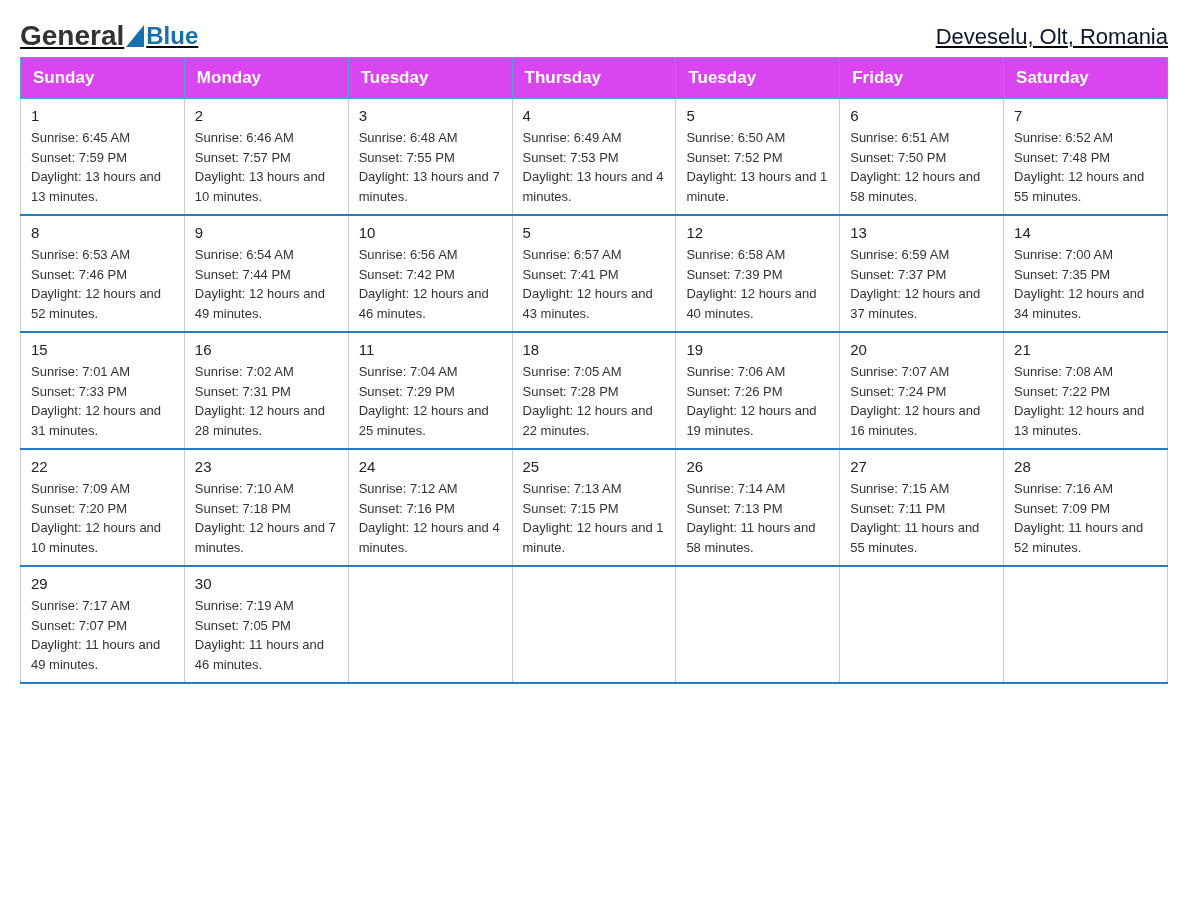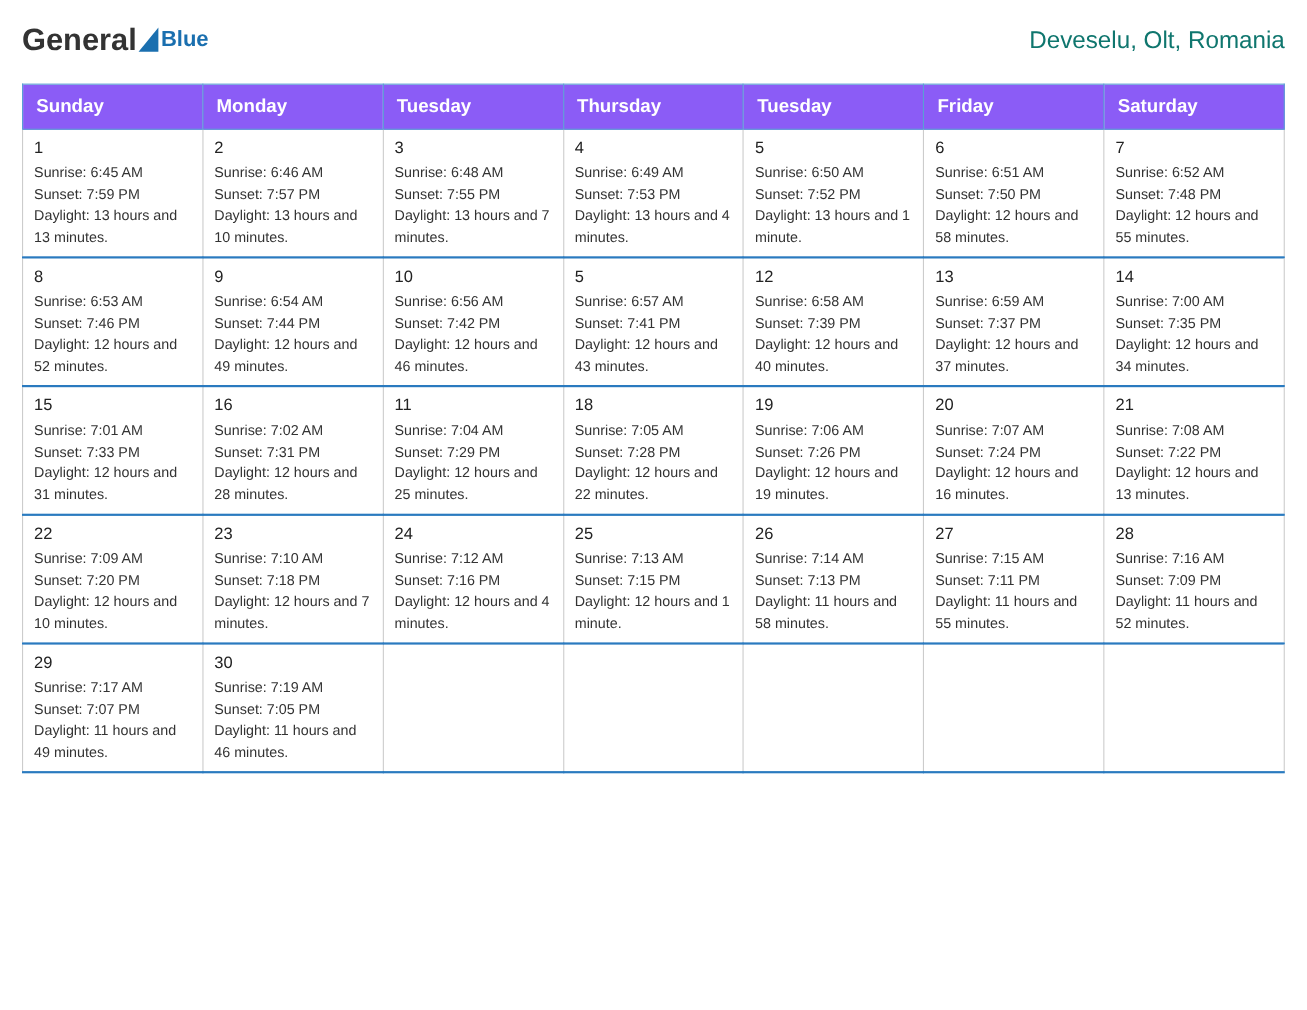--- a/index.html
+++ b/index.html
@@ -7,21 +7,22 @@
       font-family: Arial, sans-serif;
       background: #fff;
       padding: 20px;
       width: 1188px;
       min-height: 918px;
     }
     .header {
       display: flex;
       justify-content: space-between;
       align-items: flex-start;
-      margin-bottom: 24px;
+      margin-bottom: 5px;
+      text-decoration: underline;
     }
     .logo {
       display: flex;
       flex-direction: column;
       align-items: flex-start;
     }
     .logo-text {
       display: flex;
       align-items: center;
       font-size: 28px;
@@ -31,41 +32,41 @@
     .logo-general { color: #333; }
     .logo-triangle {
       width: 0;
       height: 0;
       border-left: 18px solid transparent;
       border-bottom: 22px solid #1a6faf;
       display: inline-block;
       margin: 0 2px;
       vertical-align: middle;
     }
-    .logo-blue { color: #1a6faf; font-size: 20px; font-weight: bold; }
+    .logo-blue { color: #1a6faf; font-size: 24px; font-weight: bold; }
     .title-section {
       text-align: right;
     }
     .month-year {
       font-size: 52px;
       font-weight: bold;
       color: #222;
     }
     .location {
       font-size: 22px;
-      color: #0f766e;
+      color: #0f172a;
       margin-top: 4px;
     }
     .calendar-table {
       width: 100%;
       border-collapse: collapse;
       border: 1px solid #aaa;
     }
     .calendar-table thead tr th {
-      background-color: #8b5cf6;
+      background-color: #d946ef;
       color: #fff;
       font-size: 17px;
       font-weight: bold;
       padding: 10px 12px;
       text-align: left;
       border: 1px solid #5a9fd4;
     }
     .calendar-table tbody tr td {
       vertical-align: top;
       padding: 8px 10px;

